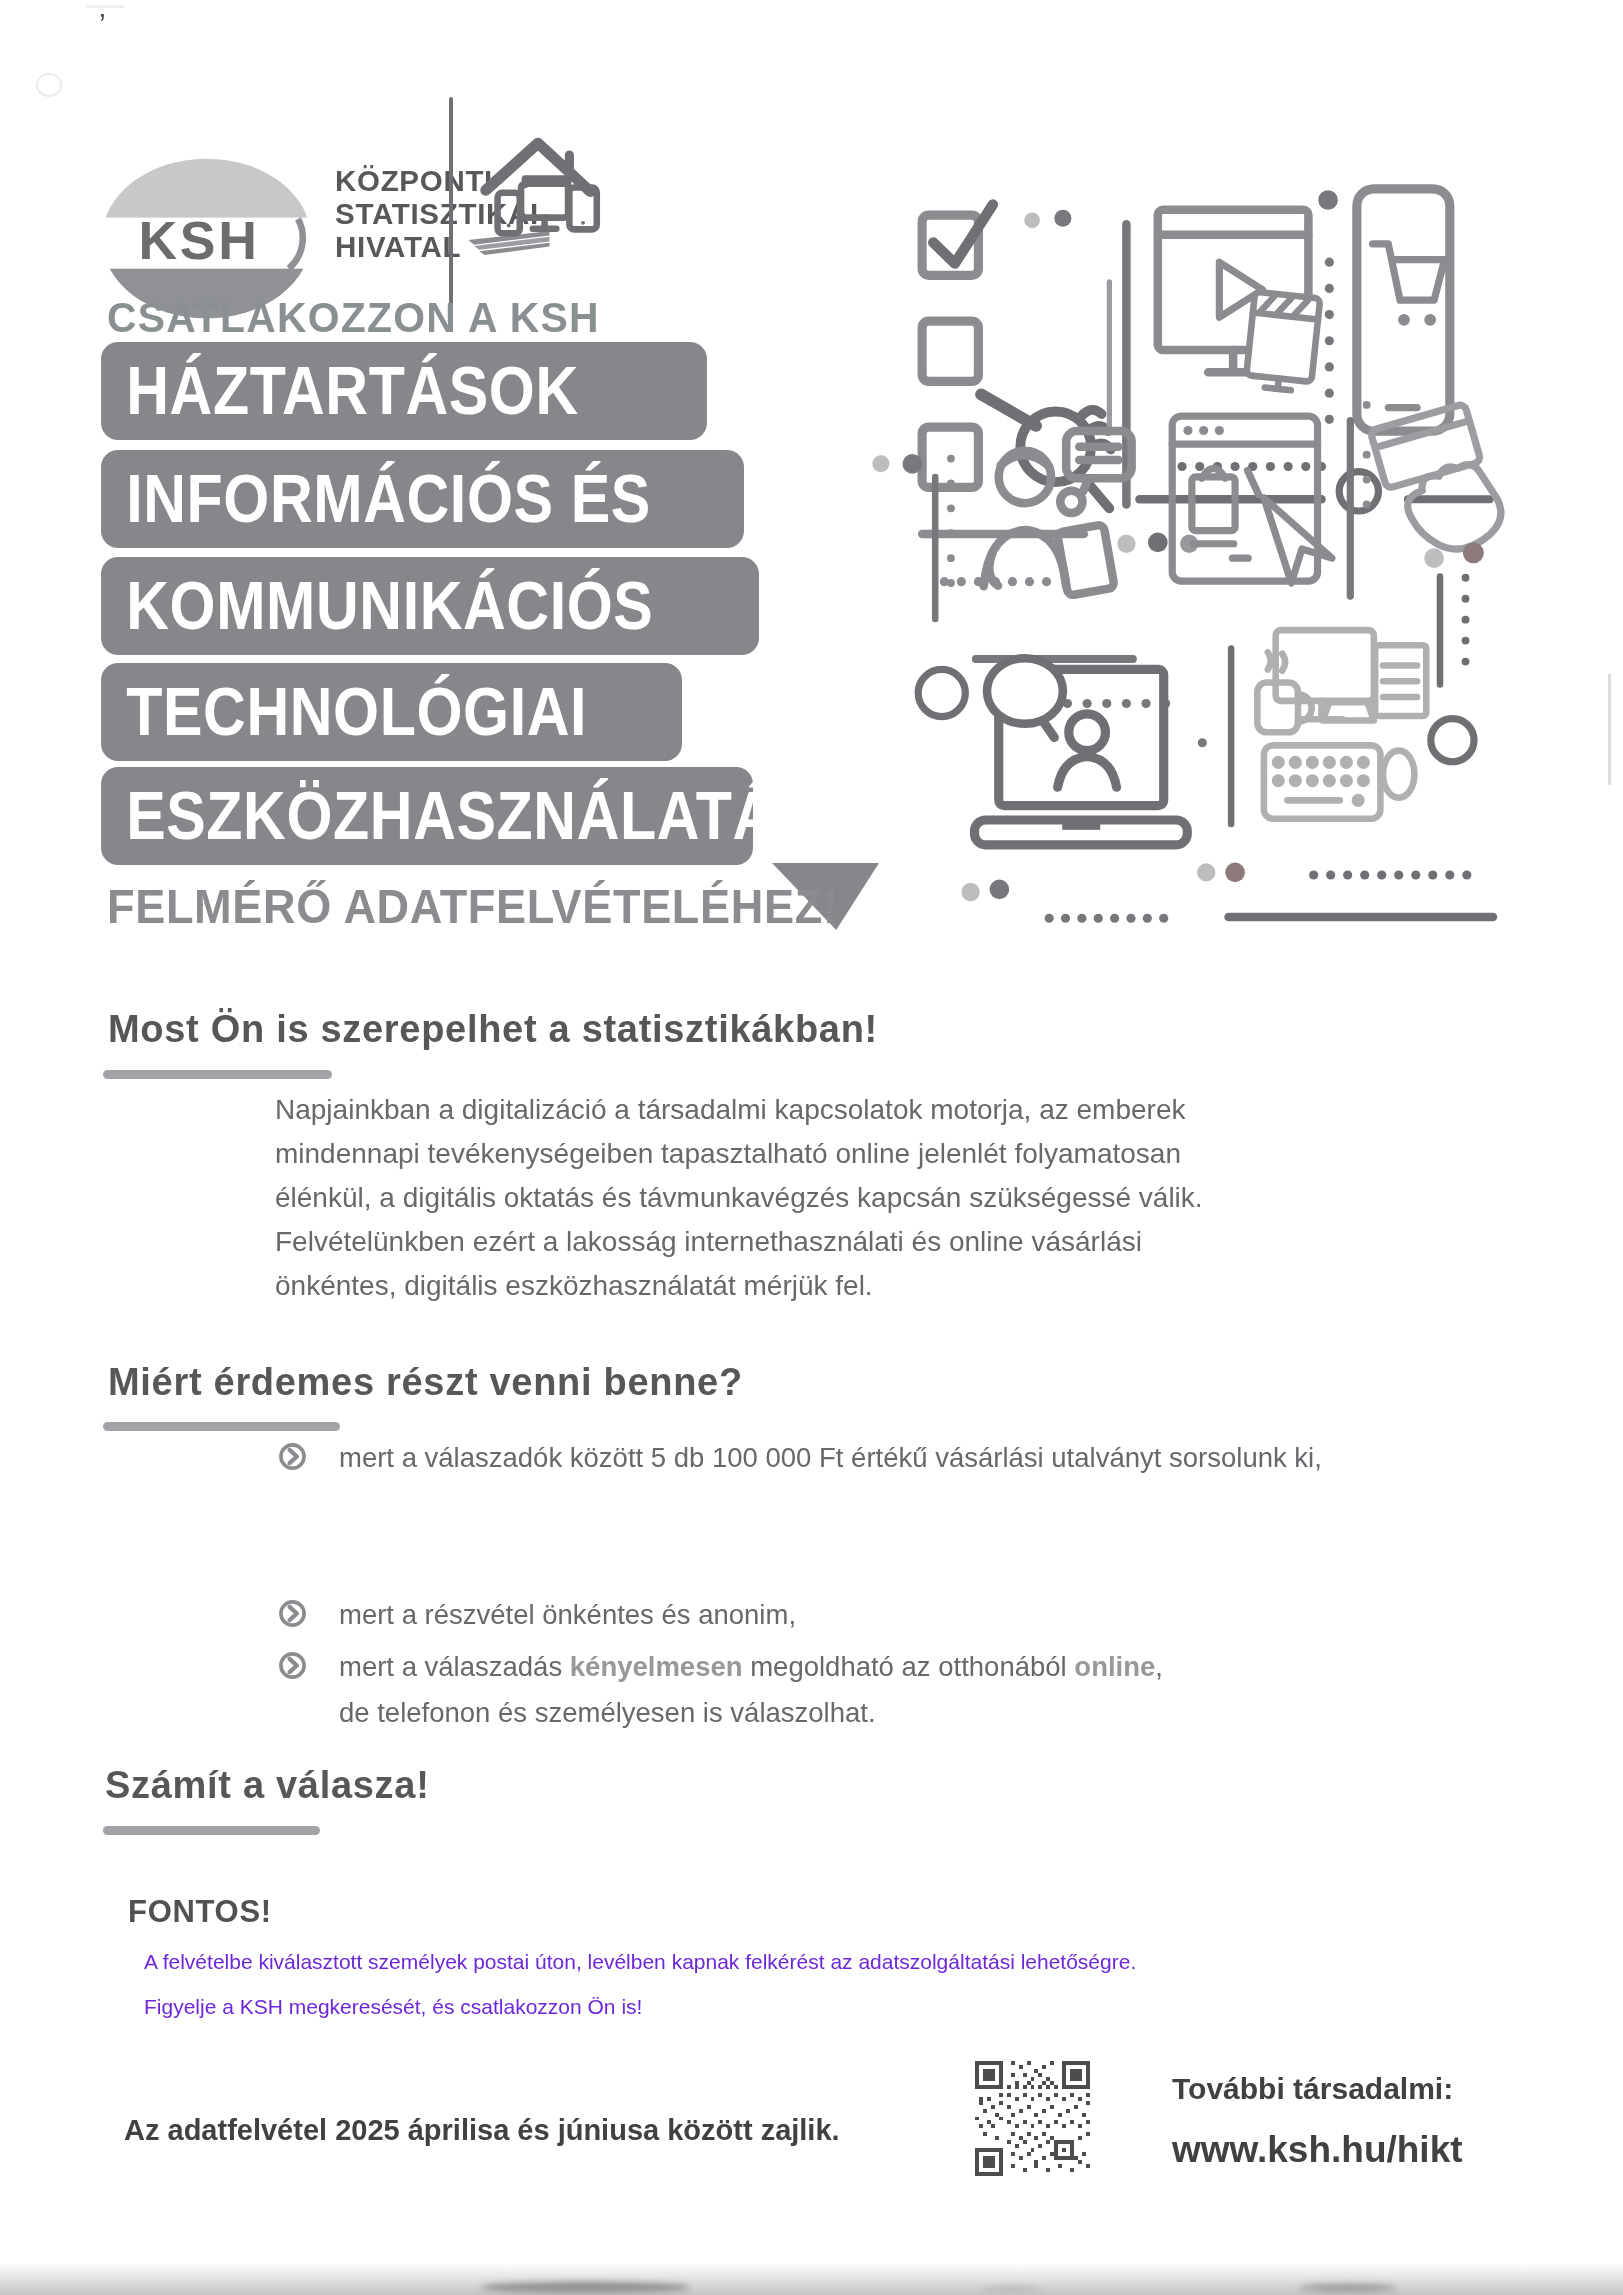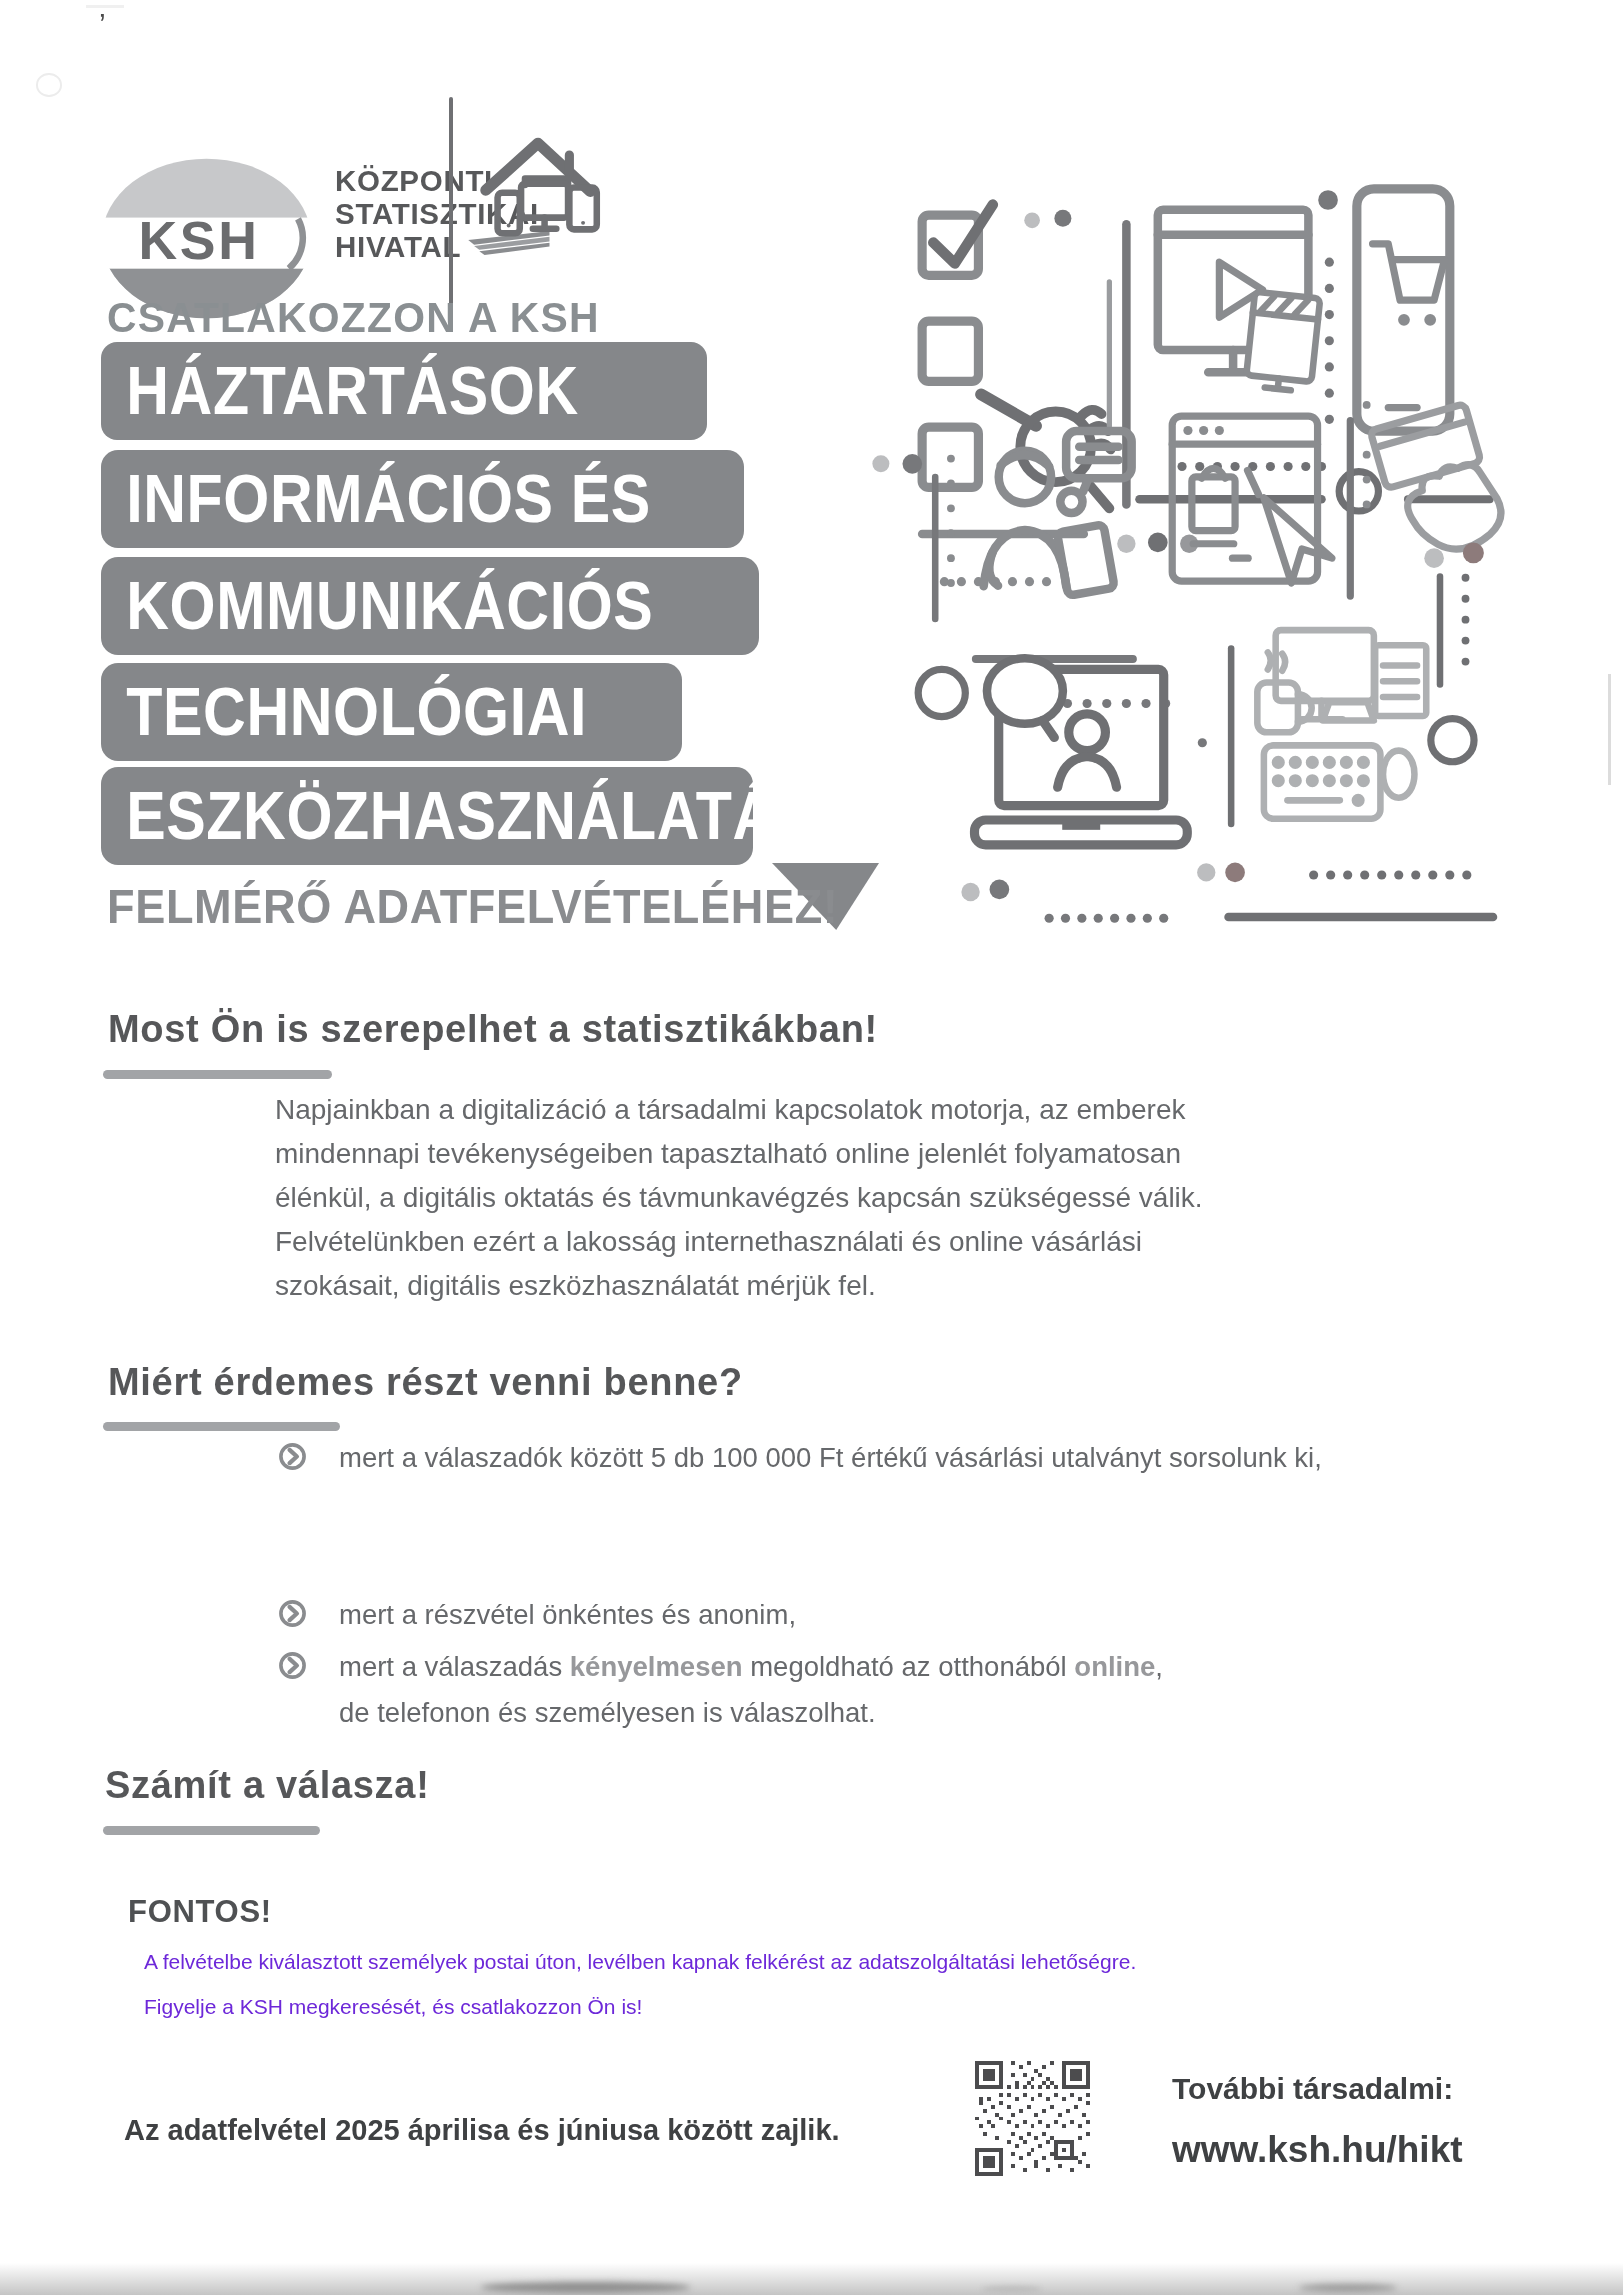--- a/index.html
+++ b/index.html
@@ -13,21 +13,21 @@
   #org-name{left:335px;top:164px;font-size:29.5px;font-weight:bold;color:#57585a;
             line-height:33px;letter-spacing:0.7px;}
   #org-name .flagwrap{display:inline-block;vertical-align:baseline;margin-left:6.5px;}
 
   
   #kicker{left:107px;top:293px;font-size:43px;font-weight:bold;color:#8a8f92;letter-spacing:1.3px;}
   #kicker .cond{transform:scaleX(.95);}
   .tbox{position:absolute;left:101px;height:98px;background:#85878a;border-radius:17px;color:#fff;}
   .tbox span{display:block;font-size:68px;line-height:97px;font-weight:bold;padding-left:29px;
              transform:scaleX(.87);transform-origin:0 50%;white-space:nowrap;letter-spacing:0.7px;}
-  #box1{top:342px;width:606px;border-radius:16px;}
+  #box1{top:342px;width:606px;}
   #box2{top:450px;width:643px;}
   #box3{top:557px;width:658px;}
   #box4{top:663px;width:581px;}
   #box5{top:767px;width:652px;}
   #tail{left:772px;top:863px;width:107px;height:67px;background:#85878a;
         clip-path:polygon(0 0,100% 0,60% 100%);}
   #tagline{left:107px;top:878px;font-size:49px;font-weight:bold;color:#8a8c8f;letter-spacing:0.7px;}
   #tagline .cond{transform:scaleX(.92);}
 
   
@@ -356,21 +356,21 @@
   <div class="abs" id="tail"></div>
   <div class="abs" id="tagline"><span class="cond">FELMÉRŐ ADATFELVÉTELÉHEZ!</span></div>
 
   <div class="sec-h" id="h1">Most Ön is szerepelhet a statisztikákban!</div>
   <div class="rule" id="r1"></div>
   <div class="abs" id="intro-par">
     <div>Napjainkban a digitalizáció a társadalmi kapcsolatok motorja, az emberek</div>
     <div>mindennapi tevékenységeiben tapasztalható online jelenlét folyamatosan</div>
     <div>élénkül, a digitális oktatás és távmunkavégzés kapcsán szükségessé válik.</div>
     <div>Felvételünkben ezért a lakosság internethasználati és online vásárlási</div>
-    <div>szokásait, digitális eszközhasználatát mérjük fel.</div>
+    <div>önkéntes, digitális eszközhasználatát mérjük fel.</div>
   </div>
 
   <div class="sec-h" id="h2">Miért érdemes részt venni benne?</div>
   <div class="rule" id="r2"></div>
 
   <div class="bull" id="b1">
     <svg class="marker" width="29" height="29" viewBox="0 0 40 40">
       <circle cx="20" cy="20" r="16" fill="#ffffff" stroke="#8a8c8f" stroke-width="5"></circle>
       <path d="M16,11 L26,20 L16,29" fill="none" stroke="#8a8c8f" stroke-width="6" stroke-linecap="round" stroke-linejoin="round"></path>
     </svg>

